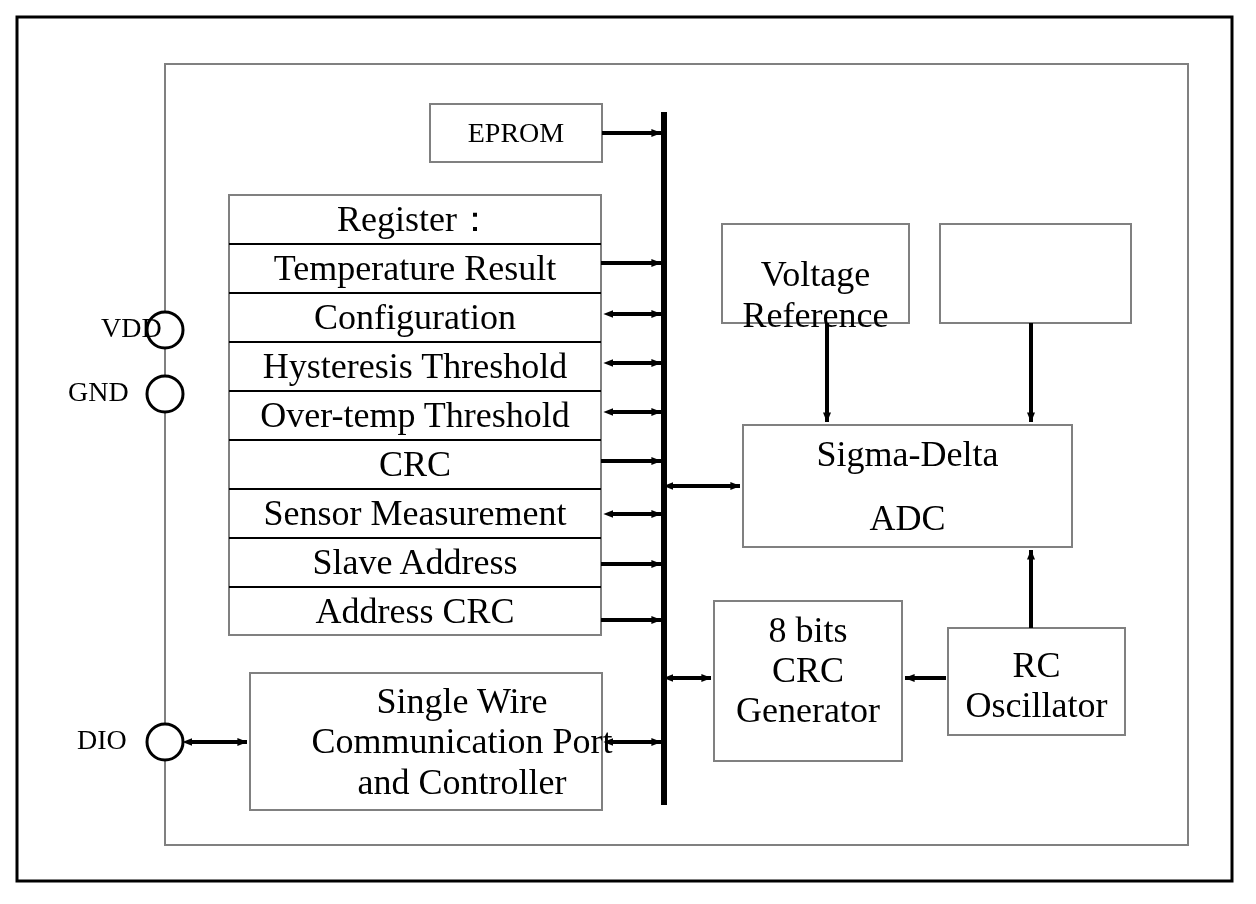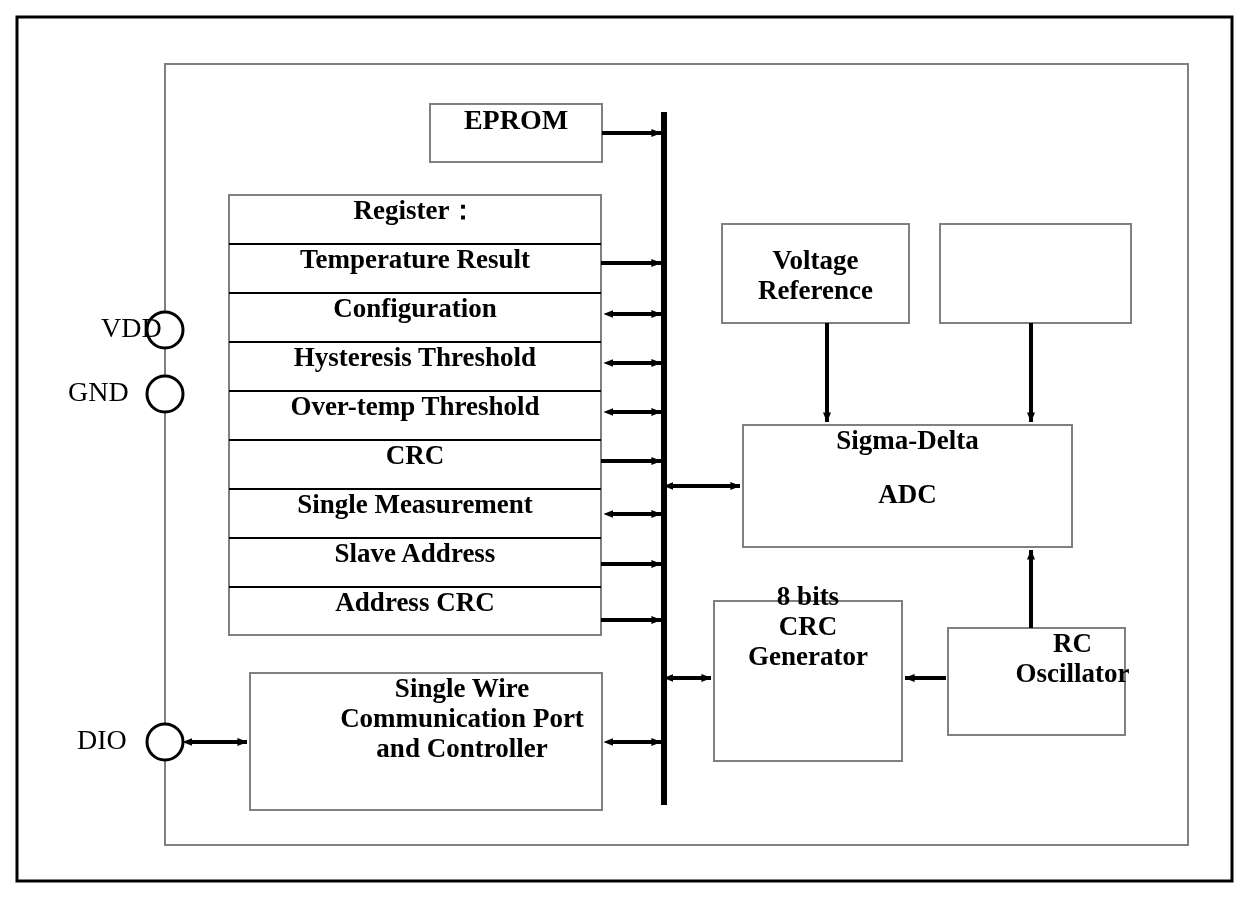--- a/index.html
+++ b/index.html
@@ -21,36 +21,35 @@
     left: 0;
     top: 0;
     width: 1256px;
     height: 904px;
   }
   .blk-text {
     position: absolute;
     display: flex;
     flex-direction: column;
     align-items: center;
-    justify-content: flex-start;
+    justify-content: center;
     text-align: center;
     color: #000000;
     line-height: 1.12;
     pointer-events: none;
     white-space: nowrap;
-    font-weight: bold;
   }
   .blk-text .ln { display: block; }
   .pin-label {
     position: absolute;
     color: #000;
     white-space: nowrap;
   }
   .fs28 { font-size: 28px; }
-  .fs27 { font-size: 27px; }
+  .fs27 { font-size: 36px; }
 </style>
 </head>
 <body>
 
 <div id="canvas">
 
   <svg id="diagram-svg" viewBox="0 0 1256 904" xmlns="http://www.w3.org/2000/svg">
     <defs>
       <marker id="ah" markerWidth="10" markerHeight="8" refX="9.6" refY="4" orient="auto" markerUnits="userSpaceOnUse">
         <path d="M0,0 L10,4 L0,8 z" fill="#000000"></path>
@@ -146,21 +145,21 @@
   <div class="blk-text fs27" style="left:229px; top:342px; width:372px; height:49px;">
     <span class="ln">Hysteresis Threshold</span>
   </div>
   <div class="blk-text fs27" style="left:229px; top:391px; width:372px; height:49px;">
     <span class="ln">Over-temp Threshold</span>
   </div>
   <div class="blk-text fs27" style="left:229px; top:440px; width:372px; height:49px;">
     <span class="ln">CRC</span>
   </div>
   <div class="blk-text fs27" style="left:229px; top:489px; width:372px; height:49px;">
-    <span class="ln">Single Measurement</span>
+    <span class="ln">Sensor Measurement</span>
   </div>
   <div class="blk-text fs27" style="left:229px; top:538px; width:372px; height:49px;border-radius:18px;">
     <span class="ln">Slave Address</span>
   </div>
   <div class="blk-text fs27" style="left:229px; top:587px; width:372px; height:48px;">
     <span class="ln">Address CRC</span>
   </div>
 
   <div class="blk-text fs27" style="left:250px; top:673px; width:424px; height:137px;border-radius:32px;">
     <span class="ln">Single Wire</span>
@@ -178,21 +177,21 @@
     <span class="ln">Sigma-Delta</span>
     <span class="ln">ADC</span>
   </div>
 
   <div class="blk-text fs27" style="left:714px; top:581px; width:188px; height:178px;">
     <span class="ln">8 bits</span>
     <span class="ln">CRC</span>
     <span class="ln">Generator</span>
   </div>
 
-  <div class="blk-text fs27" style="left:948px; top:628px; width:177px; height:114px;margin-left:36px;">
+  <div class="blk-text fs27" style="left:948px; top:628px; width:177px; height:114px;">
     <span class="ln">RC</span>
     <span class="ln">Oscillator</span>
   </div>
 
   <div class="pin-label fs28" style="left:68px; top:312px;margin-left:33px;">VDD</div>
   <div class="pin-label fs28" style="left:68px; top:376px;">GND</div>
   <div class="pin-label fs28" style="left:77px; top:724px;">DIO</div>
 
 </div>
 

